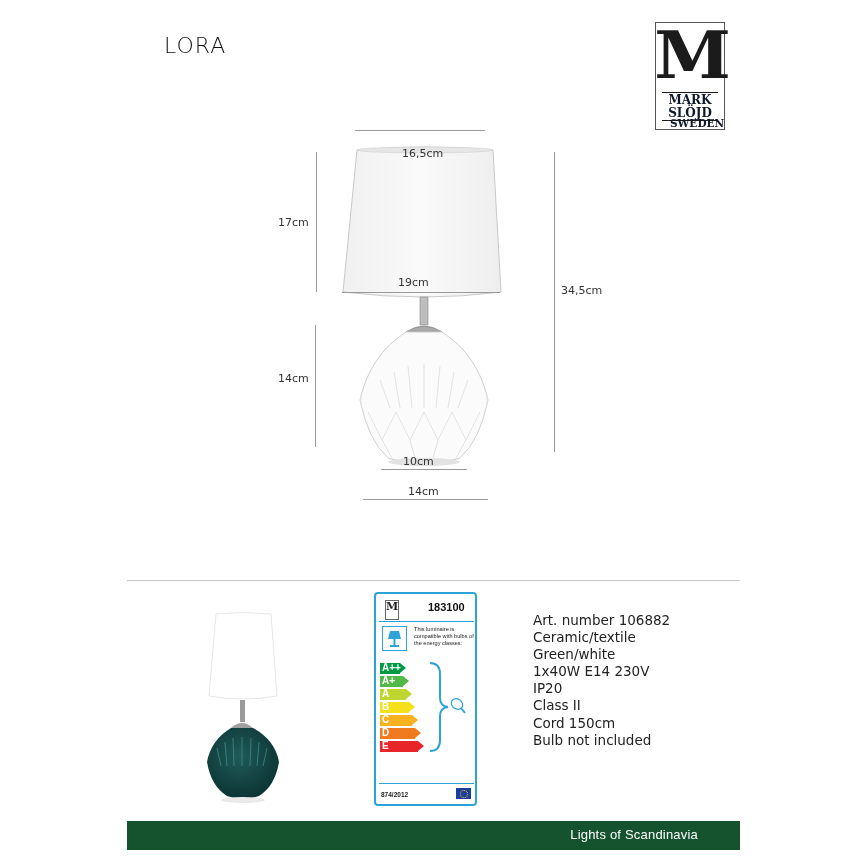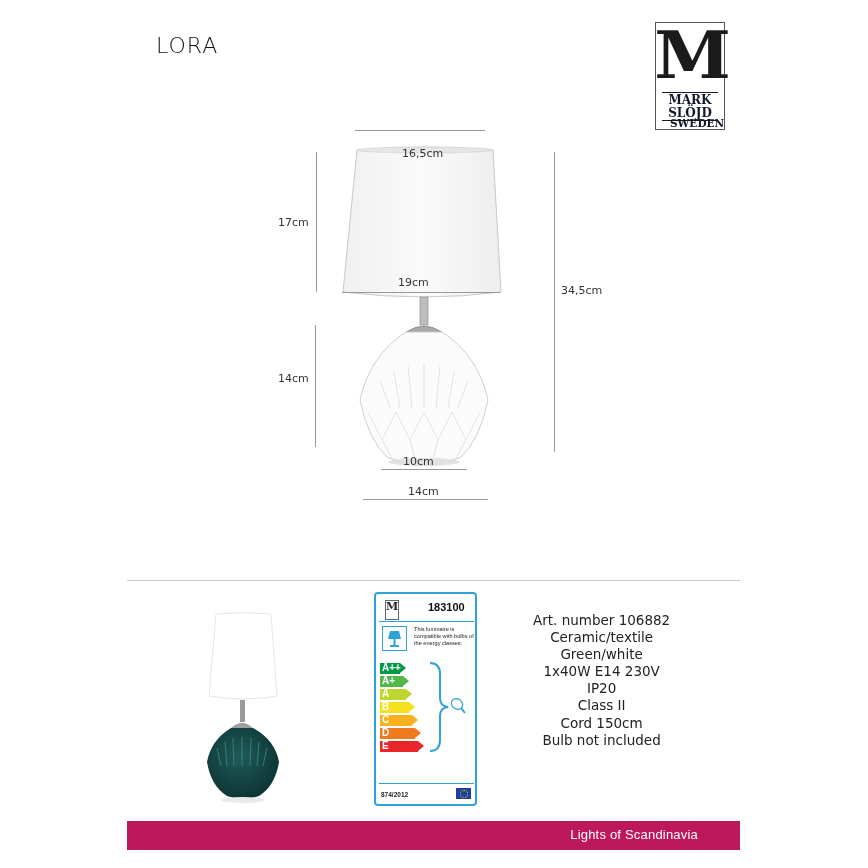--- a/index.html
+++ b/index.html
@@ -1,30 +1,30 @@
 <!DOCTYPE html>
 <html><head>
 <meta charset="utf-8">
 <style>
   html,body{margin:0;padding:0;background:#fff;}
   body{width:868px;height:868px;position:relative;overflow:hidden;font-family:"DejaVu Sans","Liberation Sans",sans-serif;color:#1a1a1a;}
   .abs{position:absolute;}
-  .title{left:156px;top:33px;font-size:22px;font-weight:300;letter-spacing:1px;color:#111;font-family:"DejaVu Sans",sans-serif;}
+  .title{left:164px;top:33px;font-size:22px;font-weight:300;letter-spacing:1px;color:#111;font-family:"DejaVu Sans",sans-serif;}
   .logo{left:655px;top:22px;width:70px;height:108px;border:1px solid #555;box-sizing:border-box;background:#fff;}
   .logo .m{position:absolute;left:0;right:0;top:-4px;text-align:center;font-family:"DejaVu Serif",serif;font-weight:bold;font-size:66px;line-height:72px;color:#1b1b1b;transform:scaleX(1.05);}
   .logo .l{position:absolute;left:0;right:0;text-align:center;font-family:"DejaVu Serif",serif;font-weight:bold;font-size:12px;line-height:13px;color:#0f172a;letter-spacing:0px;}
   .logo .sep{position:absolute;left:6px;right:6px;height:1px;background:#1b1b1b;}
   .dim{font-size:11px;color:#333;}
   .hline{height:1px;background:#999;}
   .vline{width:1px;background:#999;}
   .divider{left:127px;top:580px;width:613px;height:1px;background:#c8c8c8;}
   .label{left:374px;top:592px;width:103px;height:214px;border:2px solid #2ea3d8;border-radius:4px;box-sizing:border-box;background:#fff;}
-  .specs{left:533px;top:612px;font-size:13.5px;line-height:17.1px;color:#222;text-align:center;}
+  .specs{left:533px;top:612px;font-size:13.5px;line-height:17.1px;color:#222;}
   .specs div{white-space:nowrap;}
-  .bar{left:127px;top:821px;width:613px;height:29px;background:#be185d;}
+  .bar{left:127px;top:821px;width:613px;height:29px;background:#14532d;}
   .bar span{position:absolute;right:42px;top:6px;color:#fff;font-size:13px;font-family:"Liberation Sans",sans-serif;letter-spacing:0.2px;}
   .erow{position:absolute;left:4px;height:11px;}
   .erow .body{position:absolute;left:0;top:0;height:11px;}
   .erow .tip{position:absolute;top:0;width:0;height:0;border-top:5.5px solid transparent;border-bottom:5.5px solid transparent;}
   .erow .txt{position:absolute;left:2px;top:-1px;color:#fff;font-weight:bold;font-size:10px;font-family:"Liberation Sans",sans-serif;}
 </style>
 </head>
 <body>
 
 <div class="abs title">LORA</div>

